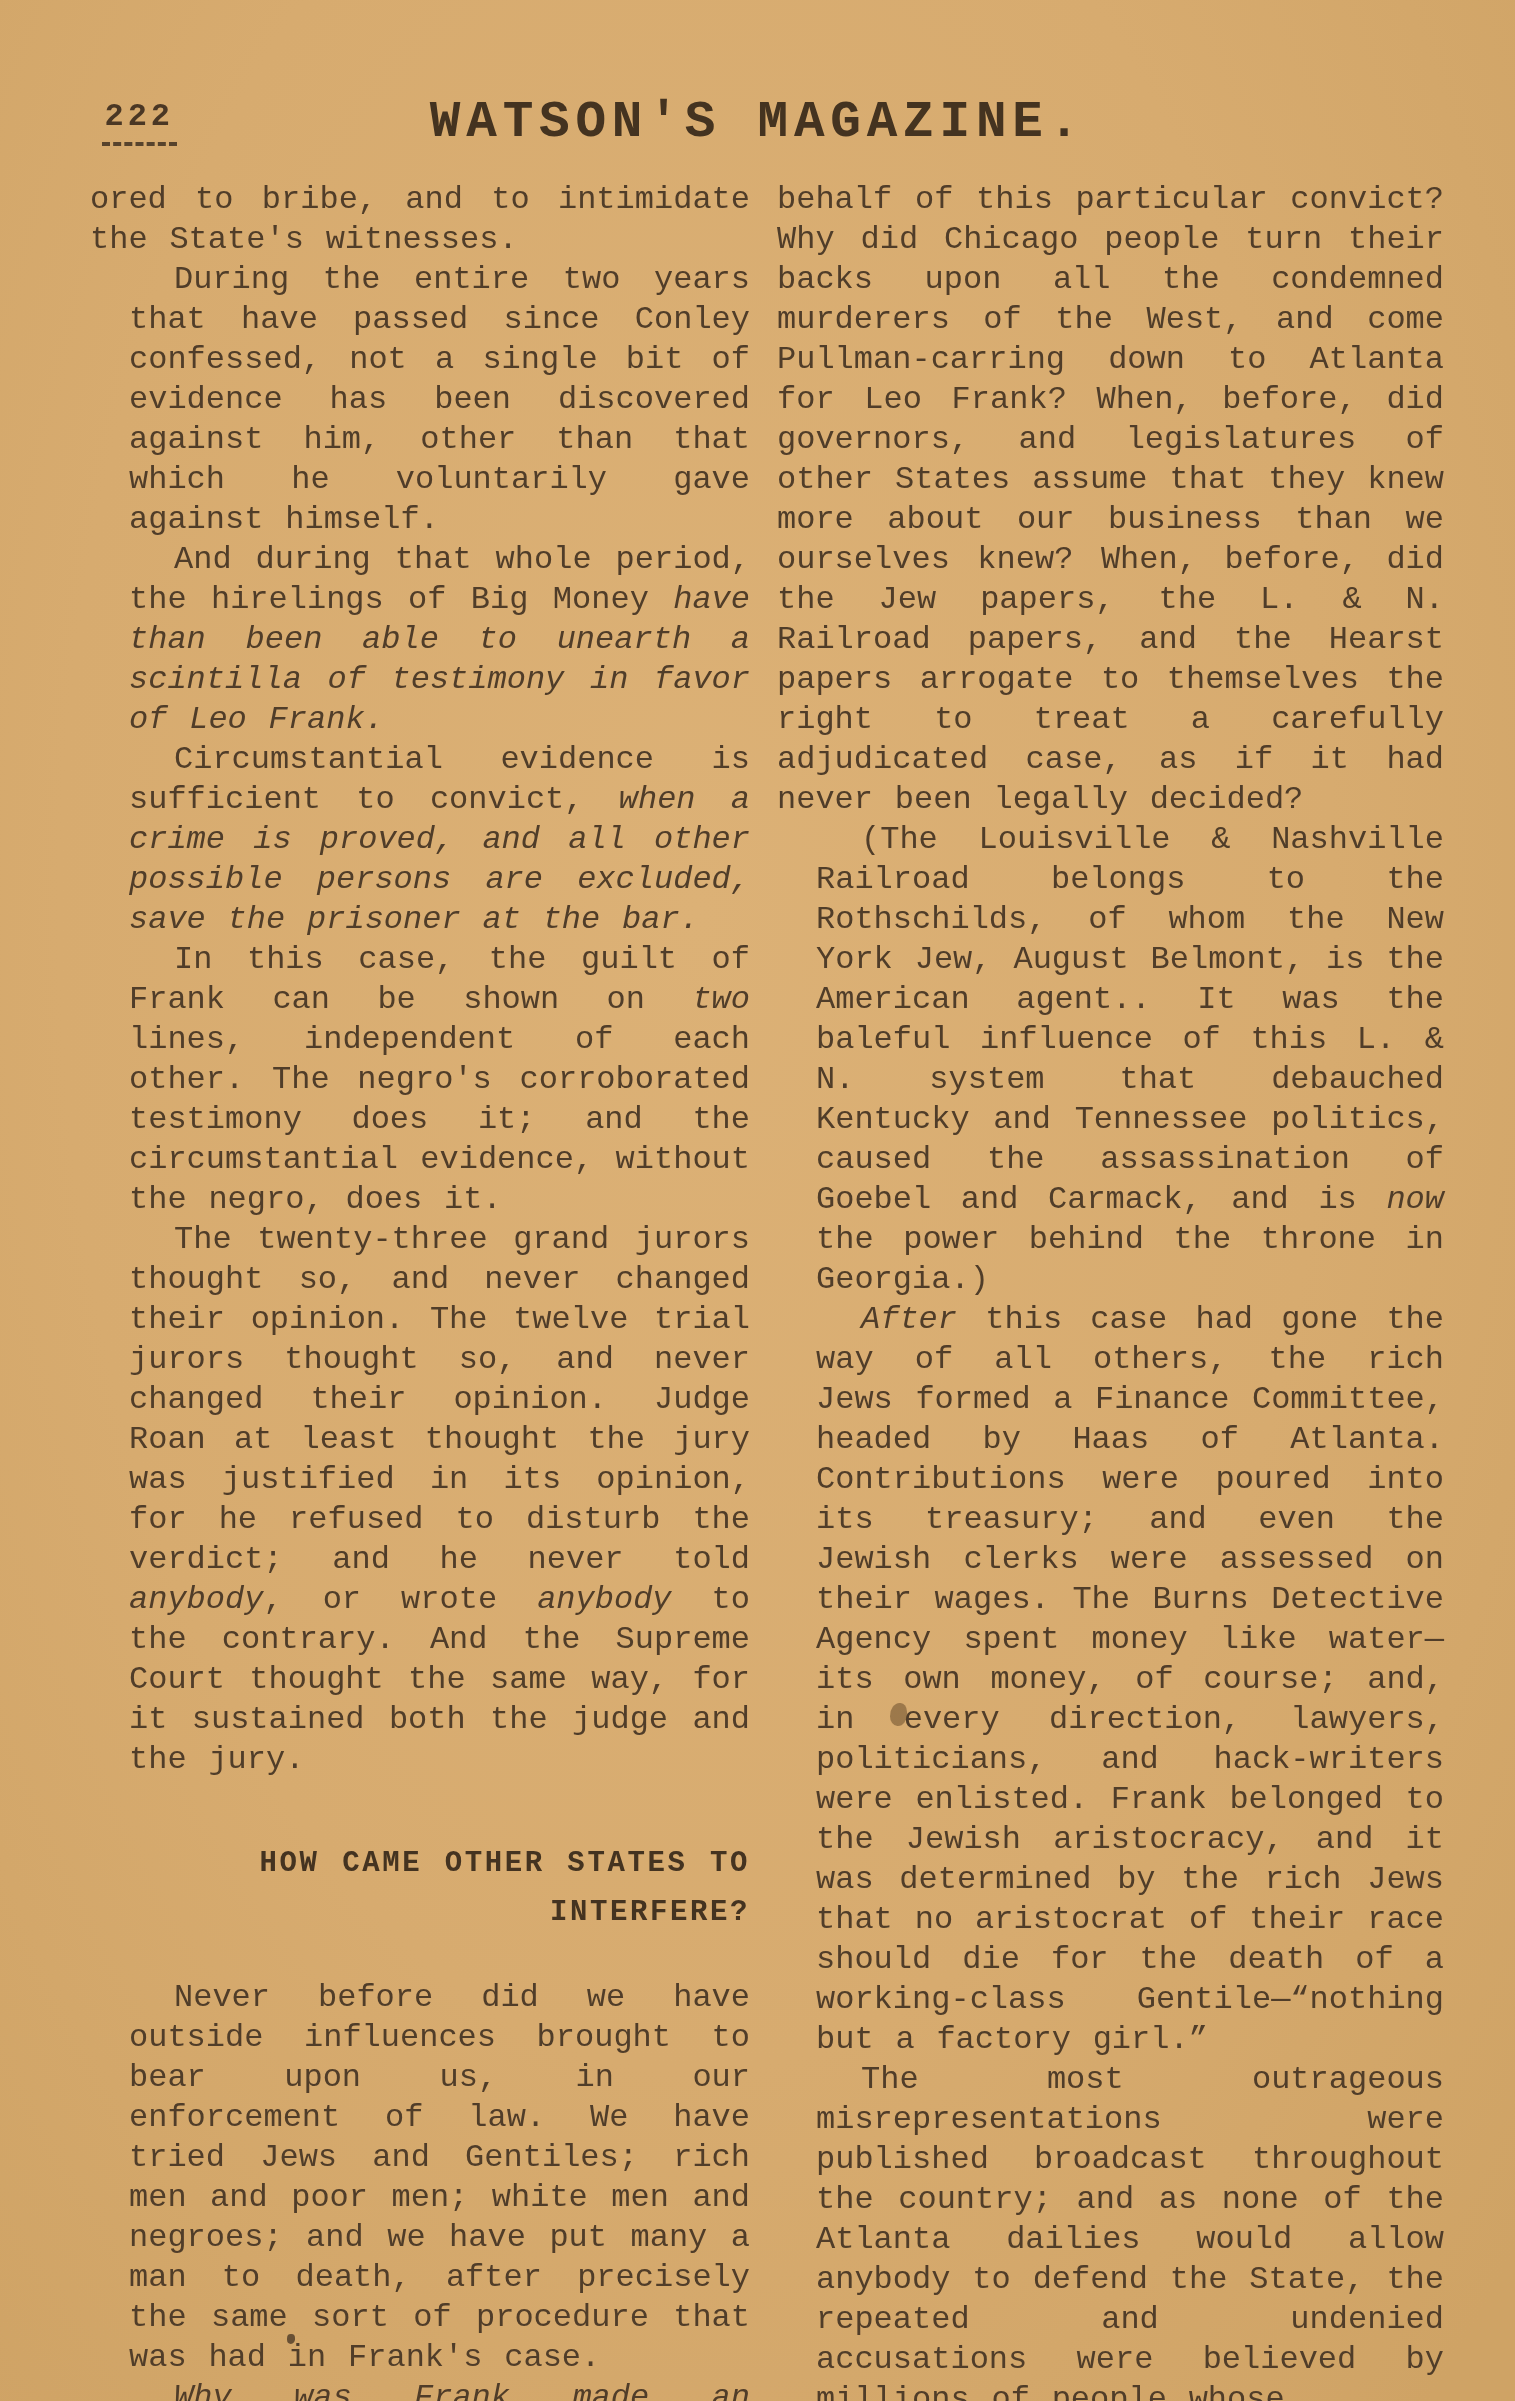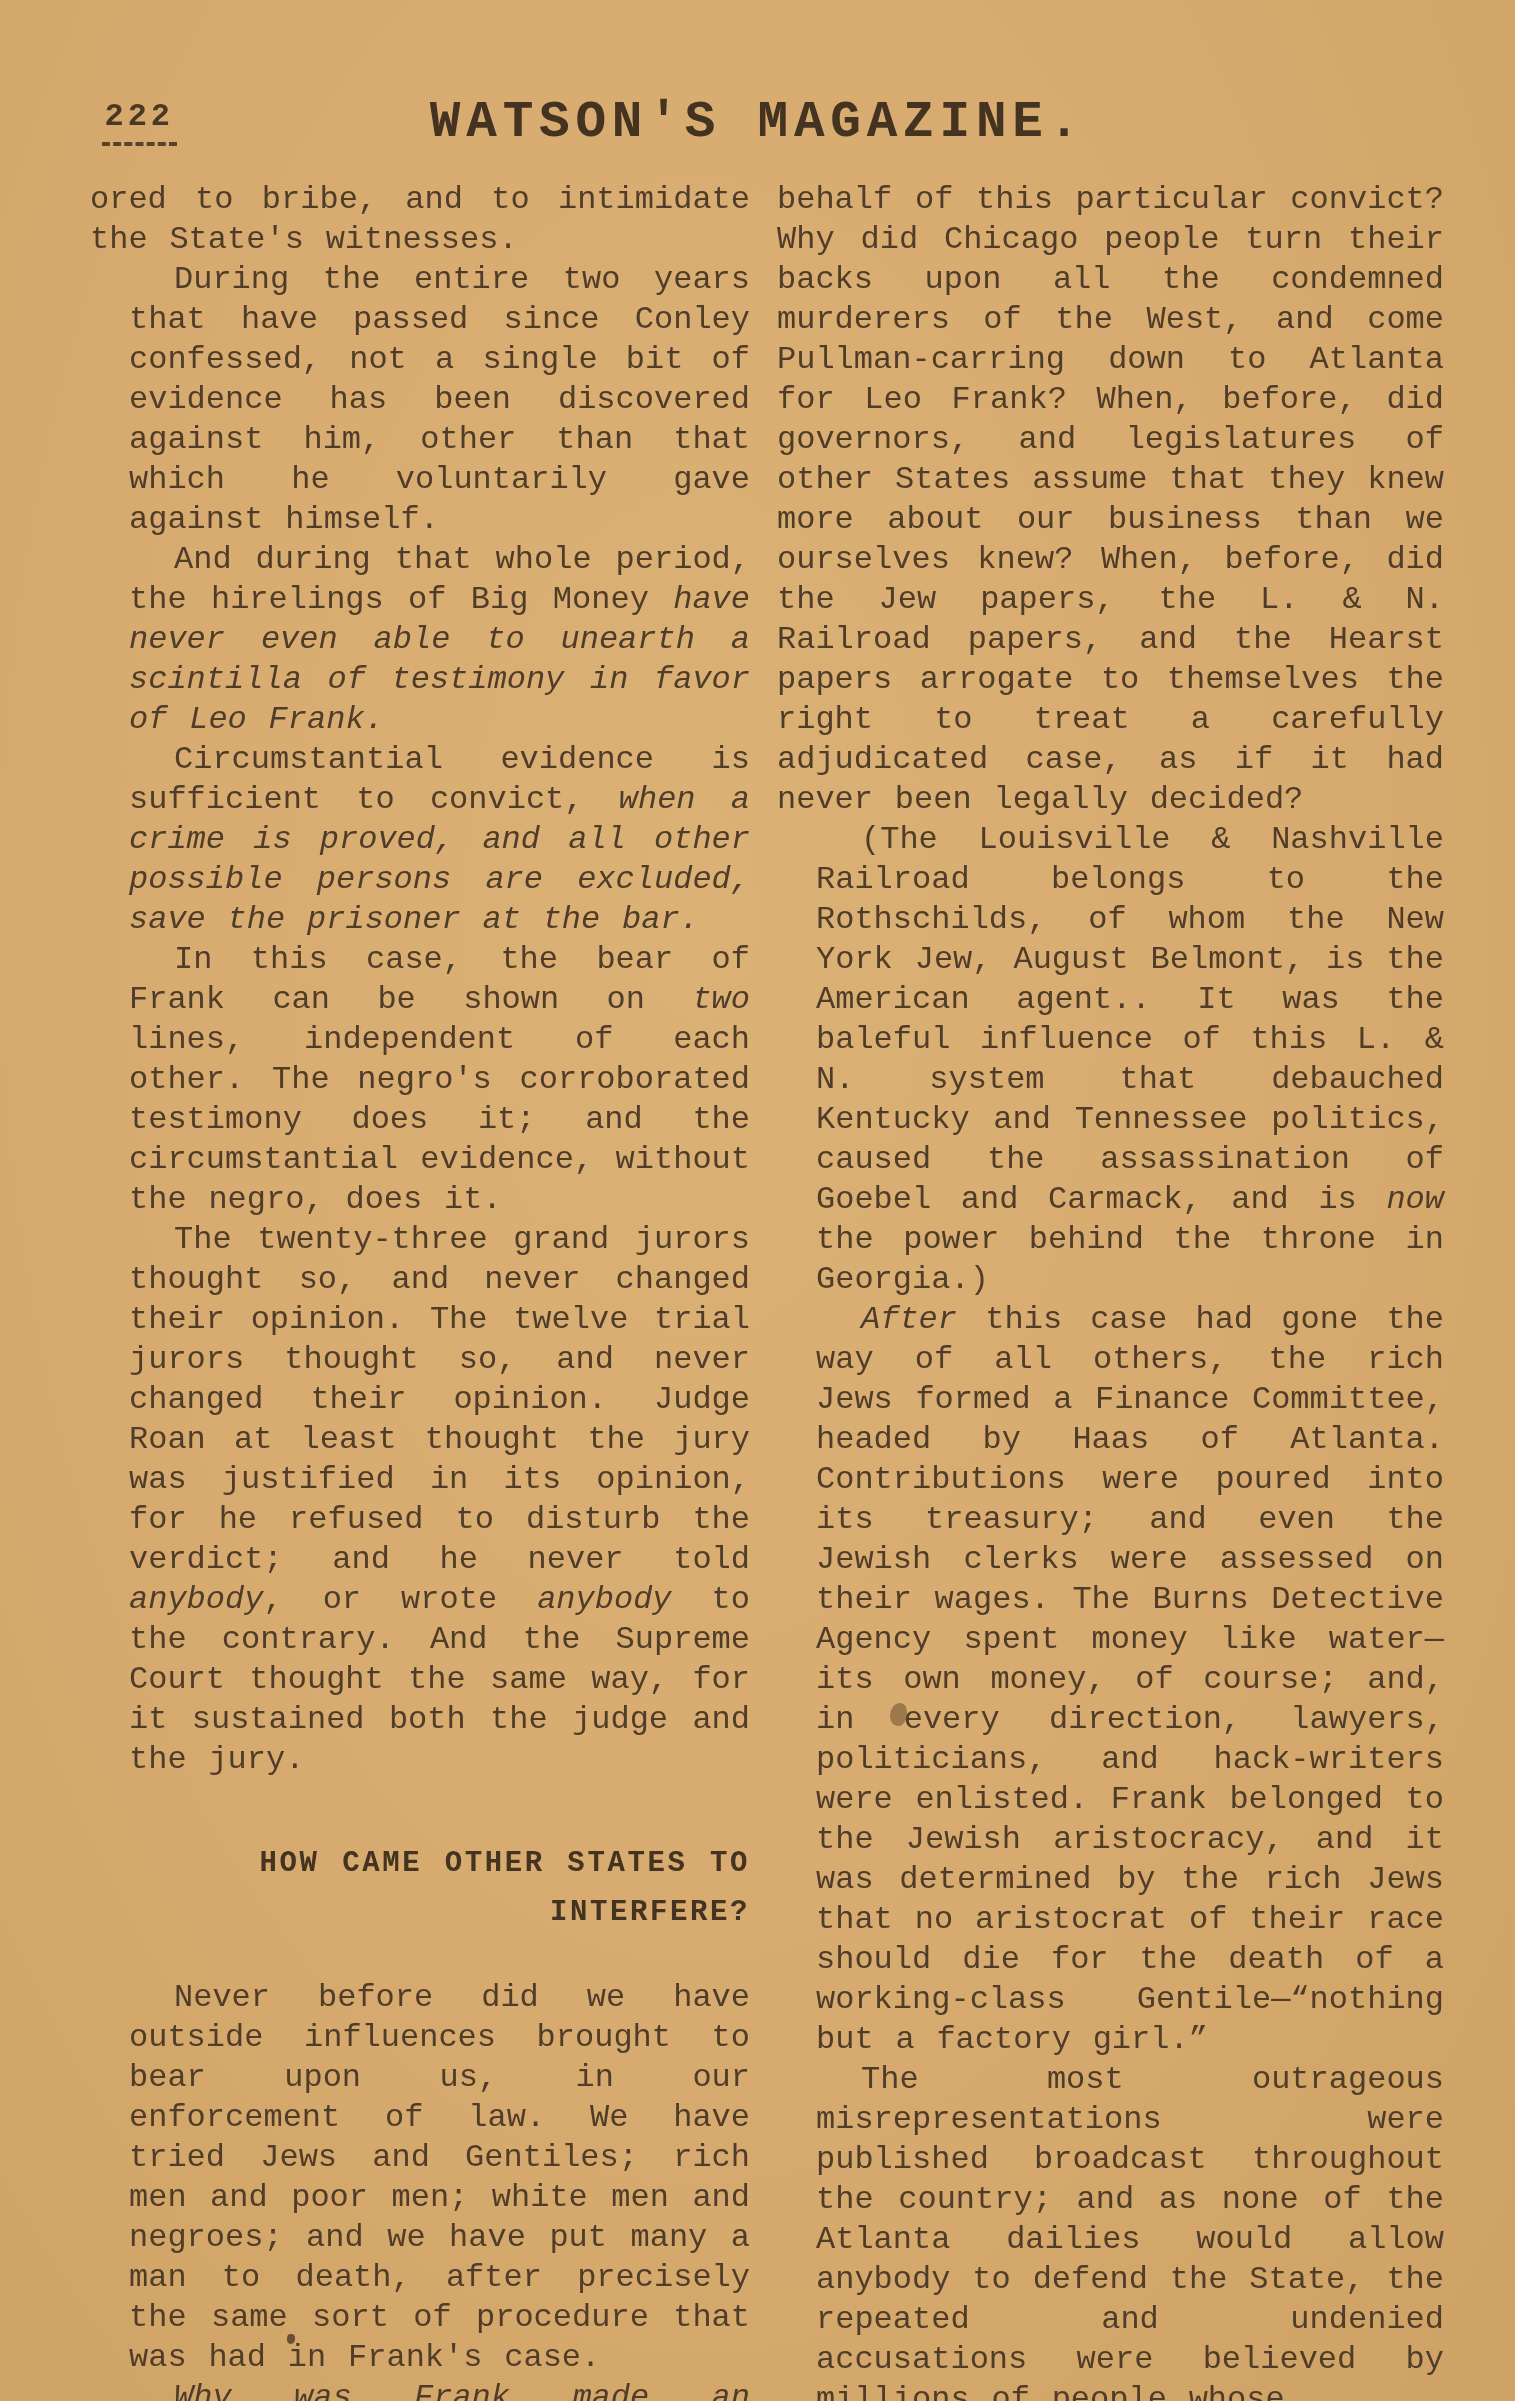--- a/index.html
+++ b/index.html
@@ -95,23 +95,23 @@
 
 <div class="page">
 
   <div class="page-number">222</div>
 
   <div class="magazine-title">WATSON'S MAGAZINE.</div>
 
   <div class="column left">
       <p class="para"><span>ored to bribe, and to intimidate the State's witnesses.</span></p>
       <p class="para indent"><span>During the entire two years that have passed since Conley confessed, not a single bit of evidence has been discovered against him, other than that which he voluntarily gave against himself.</span></p>
-      <p class="para indent"><span>And during that whole period, the hirelings of Big Money </span><em>have never even able to unearth a scintilla of testimony in favor of Leo Frank.</em></p>
+      <p class="para indent"><span>And during that whole period, the hirelings of Big Money </span><em>have than been able to unearth a scintilla of testimony in favor of Leo Frank.</em></p>
       <p class="para indent"><span>Circumstantial evidence is sufficient to convict, </span><em>when a crime is proved, and all other possible persons are excluded, save the prisoner at the bar.</em></p>
-      <p class="para indent"><span>In this case, the bear of Frank can be shown on </span><em>two</em><span> lines, independent of each other. The negro's corroborated testimony does it; and the circumstantial evidence, without the negro, does it.</span></p>
+      <p class="para indent"><span>In this case, the guilt of Frank can be shown on </span><em>two</em><span> lines, independent of each other. The negro's corroborated testimony does it; and the circumstantial evidence, without the negro, does it.</span></p>
       <p class="para indent"><span>The twenty-three grand jurors thought so, and never changed their opinion. The twelve trial jurors thought so, and never changed their opinion. Judge Roan at least thought the jury was justified in its opinion, for he refused to disturb the verdict; and he never told </span><em>anybody</em><span>, or wrote </span><em>anybody</em><span> to the contrary. And the Supreme Court thought the same way, for it sustained both the judge and the jury.</span></p>
       <div class="section-heading">HOW CAME OTHER STATES TO<br>INTERFERE?</div>
       <p class="para indent"><span>Never before did we have outside influences brought to bear upon us, in our enforcement of law. We have tried Jews and Gentiles; rich men and poor men; white men and negroes; and we have put many a man to death, after precisely the same sort of procedure that was had in Frank's case.</span></p>
       <p class="para indent"><em>Why was Frank made an business?</em><span> Why was he singled out for a national crusade against the State of Georgia. Why did New York preachers, and laymen get excited in</span></p>
     </div>
 
   <div class="column right">
       <p class="para"><span>behalf of this particular convict? Why did Chicago people turn their backs upon all the condemned murderers of the West, and come Pullman-carring down to Atlanta for Leo Frank? When, before, did governors, and legislatures of other States assume that they knew more about our business than we ourselves knew? When, before, did the Jew papers, the L. &amp; N. Railroad papers, and the Hearst papers arrogate to themselves the right to treat a carefully adjudicated case, as if it had never been legally decided?</span></p>
       <p class="para indent"><span>(The Louisville &amp; Nashville Railroad belongs to the Rothschilds, of whom the New York Jew, August Belmont, is the American agent.. It was the baleful influence of this L. &amp; N. system that debauched Kentucky and Tennessee politics, caused the assassination of Goebel and Carmack, and is </span><em>now</em><span> the power behind the throne in Georgia.)</span></p>
       <p class="para indent"><em>After</em><span> this case had gone the way of all others, the rich Jews formed a Finance Committee, headed by Haas of Atlanta. Contributions were poured into its treasury; and even the Jewish clerks were assessed on their wages. The Burns Detective Agency spent money like water—its own money, of course; and, in every direction, lawyers, politicians, and hack-writers were enlisted. Frank belonged to the Jewish aristocracy, and it was determined by the rich Jews that no aristocrat of their race should die for the death of a working-class Gentile—“nothing but a factory girl.”</span></p>

